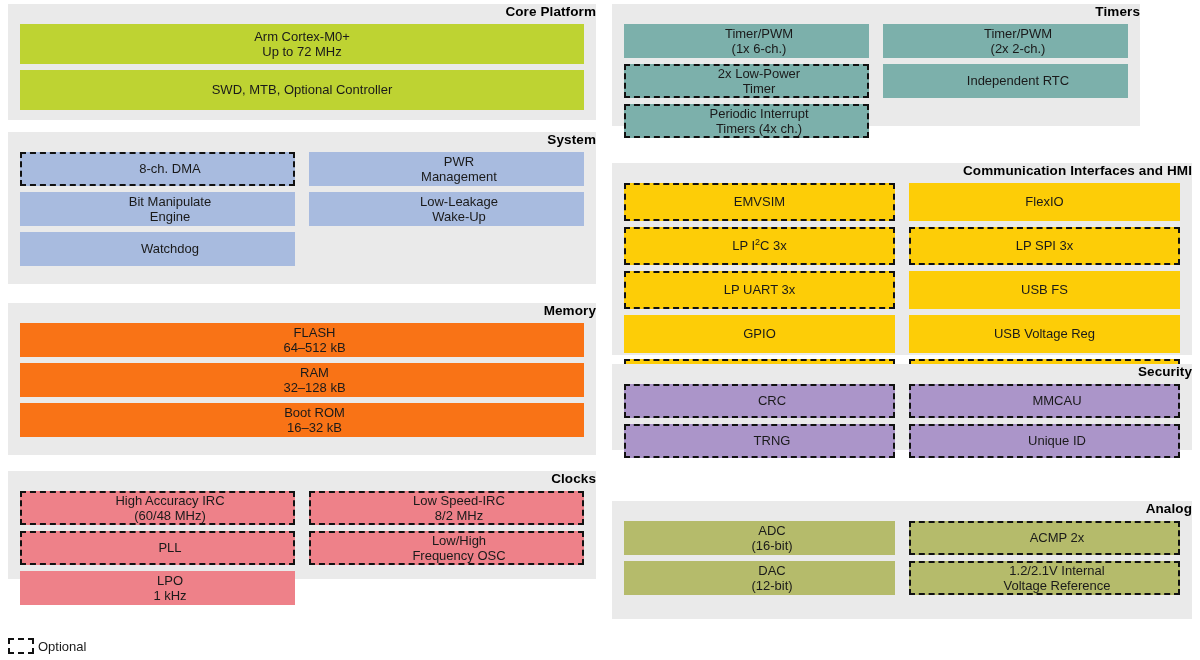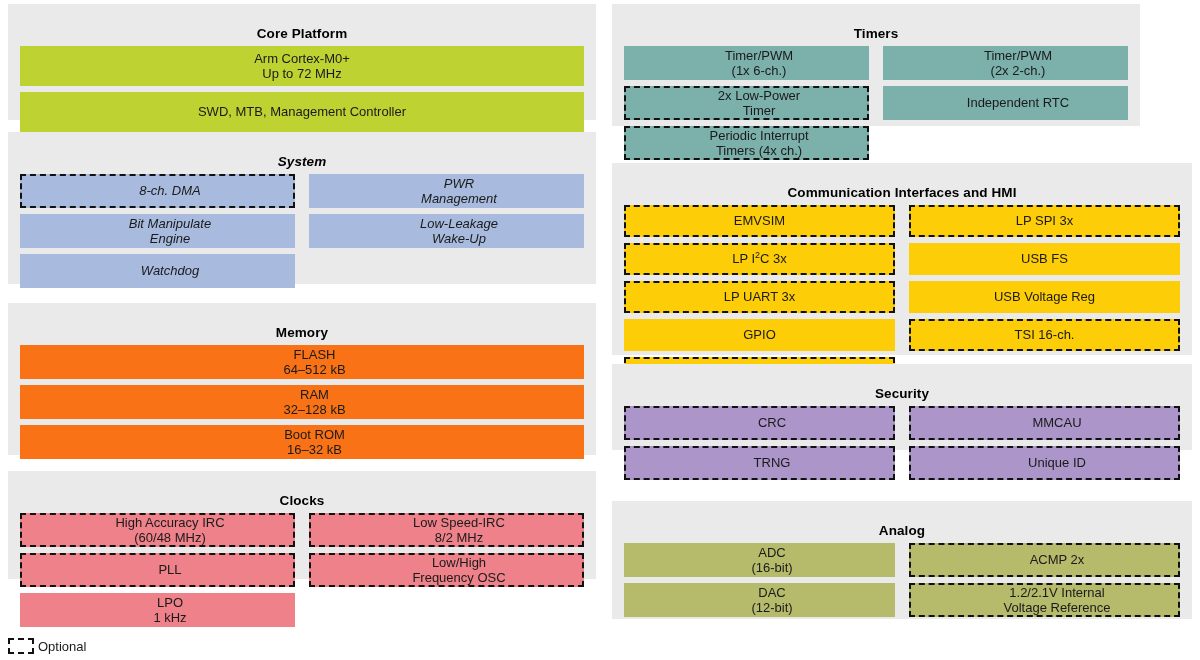--- a/index.html
+++ b/index.html
@@ -13,25 +13,25 @@
   #root {
     position: relative;
     width: 1200px; height: 660px;
   }
   .panel {
     position: absolute;
     background: #eaeaea;
     padding: 0;
   }
   .panel-title {
-    text-align: center;
+    text-align: right;
     font-weight: bold;
     font-size: 13.5px;
     color: #000;
-    padding-top: 22px;
+    padding-top: 0;
     padding-bottom: 5px;
     letter-spacing: 0.1px;
   }
   .panel-body {
     display: flex;
     gap: 14px;
     padding: 0 12px;
     align-items: flex-start;
   }
   .col {
@@ -65,21 +65,21 @@
   .c-gray   { background: #f97316; }
   .c-pink   { background: #ee8189; }
   .c-teal   { background: #7cb0ab; }
   .c-yellow { background: #fdcd07; }
   .c-purple { background: #ab95c9; }
   .c-olive  { background: #b5bb6b; }
 
   
   .h40 { height: 40px; }
   .h34 { height: 34px; padding-left: 29px; }
-  .h26 { height: 32px; }
+  .h26 { height: 38px; }
 
   
   #legend {
     position: absolute;
     left: 8px; top: 638px;
     display: flex;
     align-items: center;
     gap: 4px;
   }
   #legend .swatch {
@@ -100,27 +100,27 @@
 
   <div class="panel" style="left:8px; top:4px; width:588px; height:116px;">
     <div class="panel-title">Core Platform</div>
     <div class="panel-body">
       <div class="col full">
         <div class="block c-green h40">
           <span class="ln">Arm Cortex-M0+</span>
           <span class="ln">Up to 72 MHz</span>
         </div>
         <div class="block c-green h40">
-          <span class="ln">SWD, MTB, Management Controller</span>
-        </div>
-      </div>
-    </div>
-  </div>
-
-  <div class="panel" style="left:8px; top:132px; width:588px; height:152px;font-style:italic;">
+          <span class="ln">SWD, MTB, Optional Controller</span>
+        </div>
+      </div>
+    </div>
+  </div>
+
+  <div class="panel" style="left:8px; top:132px; width:588px; height:152px;">
     <div class="panel-title">System</div>
     <div class="panel-body">
       <div class="col">
         <div class="block c-blue h34 optional">
           <span class="ln">8-ch. DMA</span>
         </div>
         <div class="block c-blue h34">
           <span class="ln">Bit Manipulate</span>
           <span class="ln">Engine</span>
         </div>
@@ -233,20 +233,23 @@
           <span class="ln">LP UART 3x</span>
         </div>
         <div class="block c-yellow h26">
           <span class="ln">GPIO</span>
         </div>
         <div class="block c-yellow h26 optional">
           <span class="ln">Segment LCD</span>
         </div>
       </div>
       <div class="col">
+        <div class="block c-yellow h26">
+          <span class="ln">FlexIO</span>
+        </div>
         <div class="block c-yellow h26 optional">
           <span class="ln">LP SPI 3x</span>
         </div>
         <div class="block c-yellow h26">
           <span class="ln">USB FS</span>
         </div>
         <div class="block c-yellow h26">
           <span class="ln">USB Voltage Reg</span>
         </div>
         <div class="block c-yellow h26 optional">

